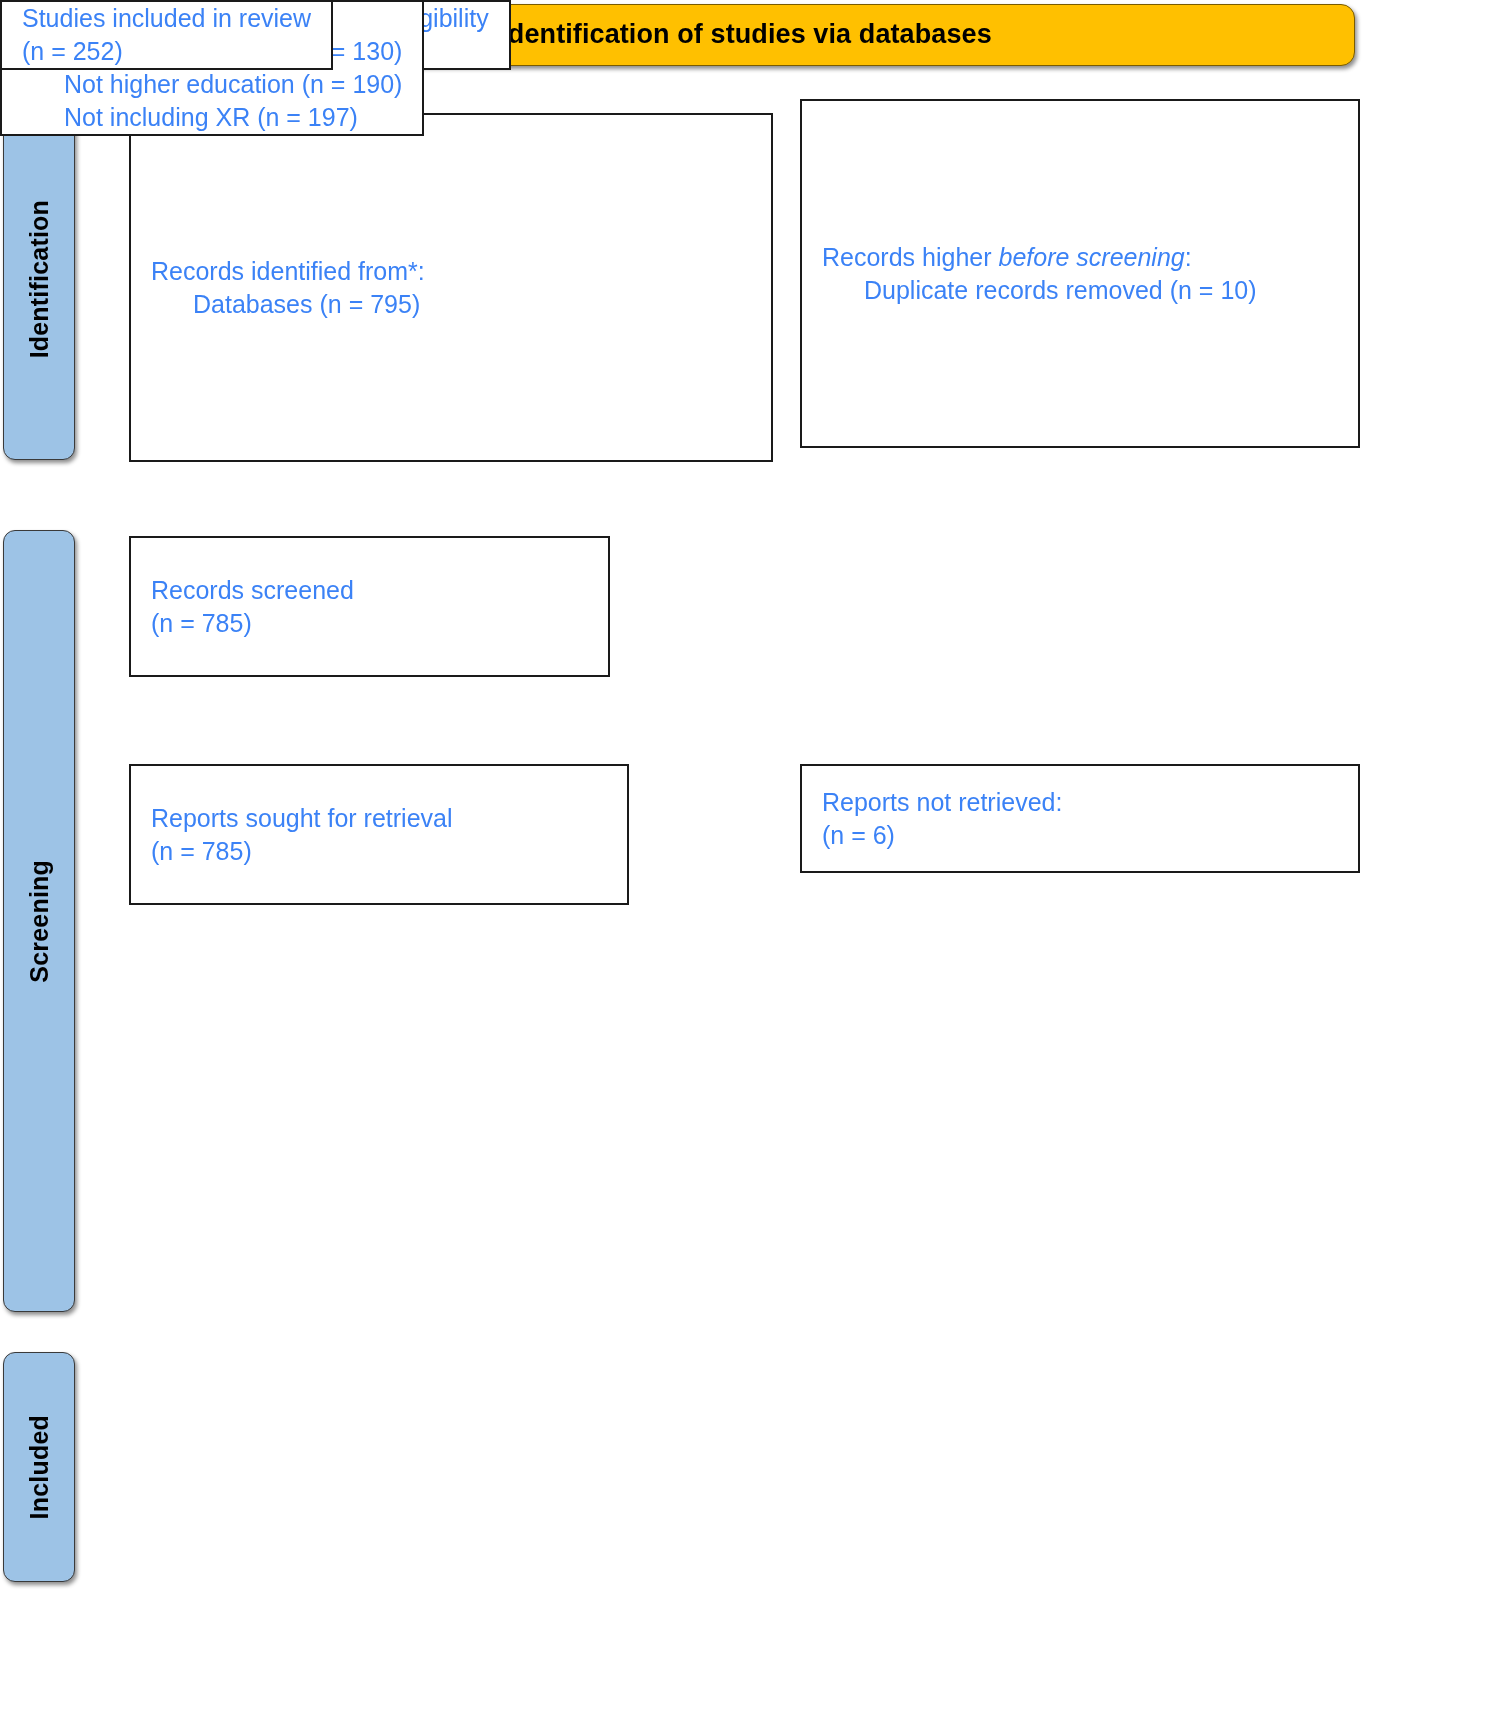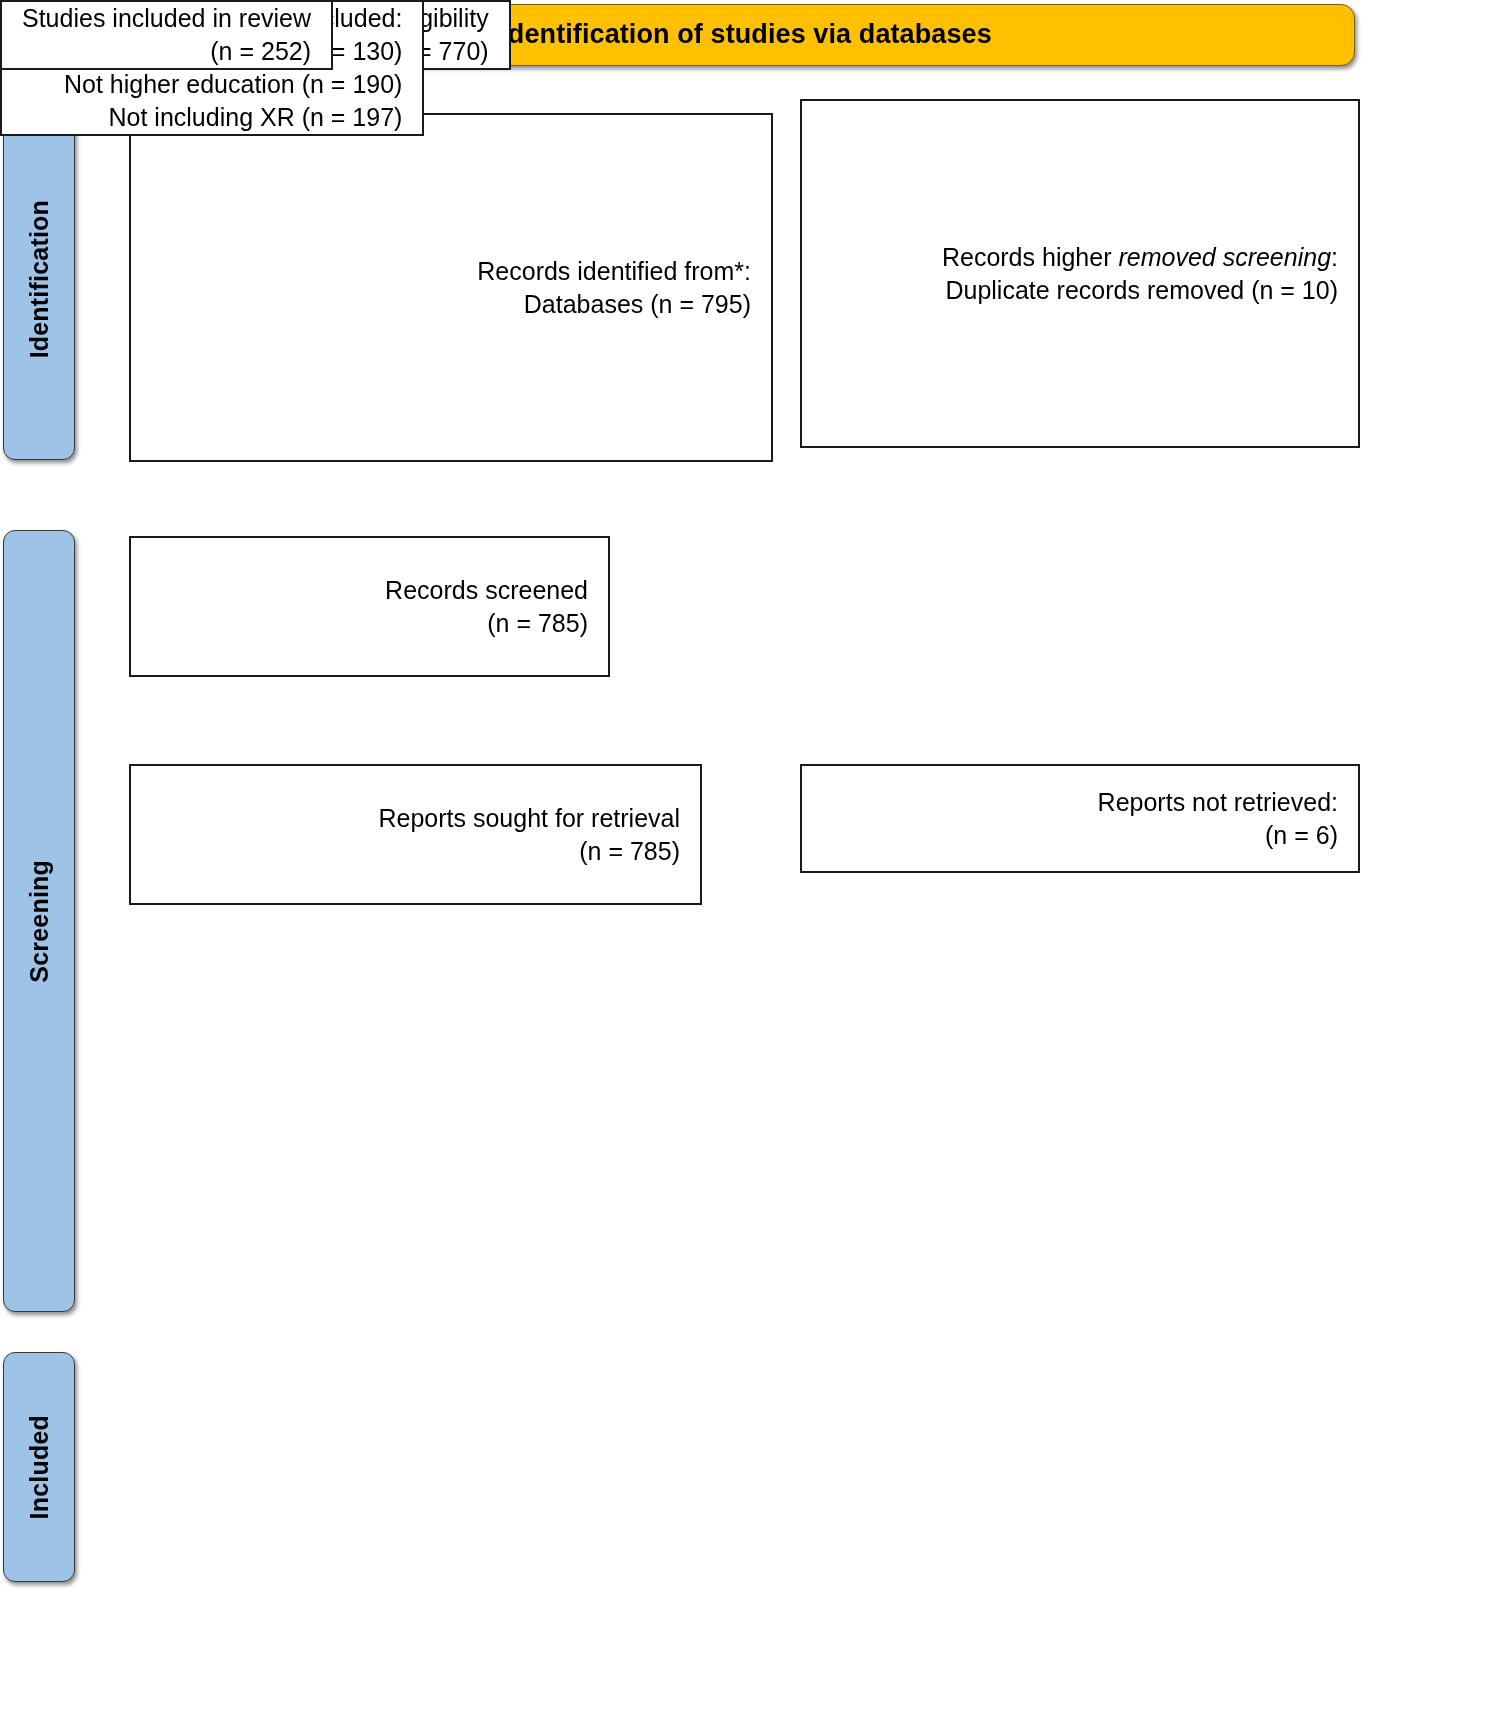--- a/index.html
+++ b/index.html
@@ -79,32 +79,31 @@
     border: 2px solid #1a1a1a;
     box-sizing: border-box;
     display: flex;
     flex-direction: column;
     justify-content: center;
   }
   .box-body {
     padding: 0 20px;
     font-size: 25px;
     line-height: 1.32;
-    color: #000000;
-    text-align: right;
+    color: #3b82f6;
   }
   .line { white-space: nowrap; }
   .indent { padding-left: 42px; }
   .wrapline { white-space: normal; }
   .ital { font-style: italic; }
 
   #box-identified      { left: 129px; top: 113px;   width: 644px; height: 349px; }
   #box-removed         { left: 800px; top: 99px;   width: 560px; height: 349px; }
   #box-screened        { left: 129px; top: 536px;  width: 481px; height: 141px; }
-  #box-sought          { left: 129px; top: 764px;  width: 573px; height: 141px; }
+  #box-sought          { left: 129px; top: 764px;  width: 500px; height: 141px; }
   #box-notretrieved    { left: 800px; top: 764px;  width: 560px; height: 109px; }
   #box-eligibility     { left: 129px; top": 0;     }
   #box-eligibility     { left: 129px; top: 993px;  width: 537px; height: 141px; }
   #box-excluded        { left: 800px; top: 988px;  width: 560px; height: 318px; }
   #box-included        { left: 129px; top: 1353px; width: 537px; height: 228px; }
 
   /* ---------- Connectors ---------- */
   .vline {
     position: absolute;
     width: 3px;
@@ -151,21 +150,21 @@
 
   <div class="box" id="box-identified">
     <div class="box-body">
       <div class="line">Records identified from*:</div>
       <div class="line indent">Databases (n = 795)</div>
     </div>
   </div>
 
   <div class="box" id="box-removed">
     <div class="box-body">
-      <div class="wrapline"><span>Records higher </span><span class="ital">removed</span> <span class="ital">screening</span><span>:</span></div>
+      <div class="wrapline"><span>Records higher </span><span class="ital">before</span> <span class="ital">screening</span><span>:</span></div>
       <div class="wrapline indent">Duplicate records removed (n = 10)</div>
     </div>
   </div>
 
   <div class="box" id="box-screened">
     <div class="box-body">
       <div class="line">Records screened</div>
       <div class="line">(n = 785)</div>
     </div>
   </div>

